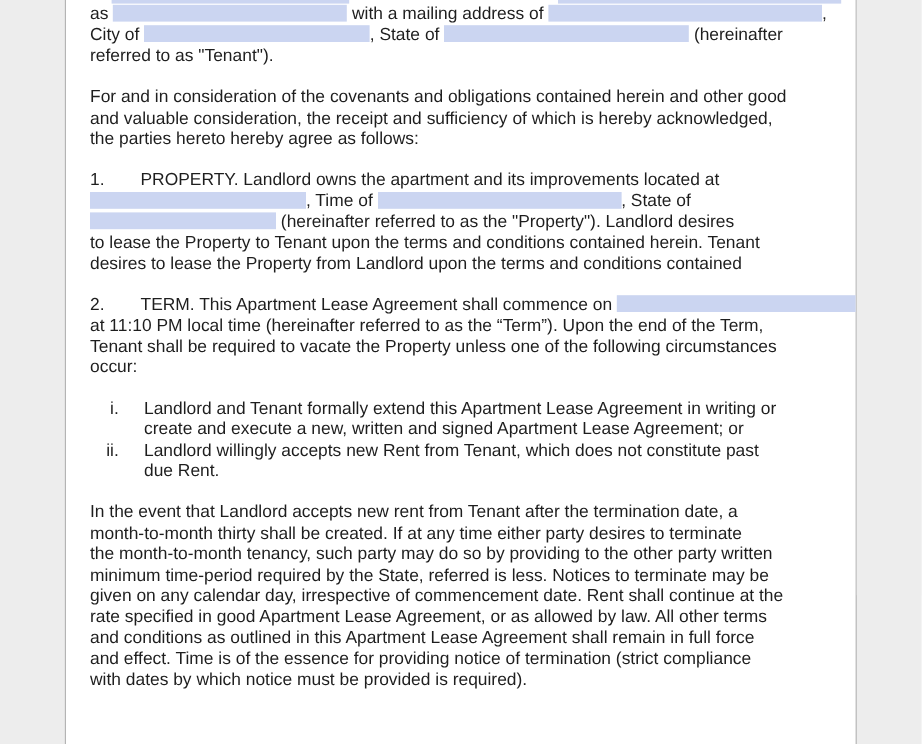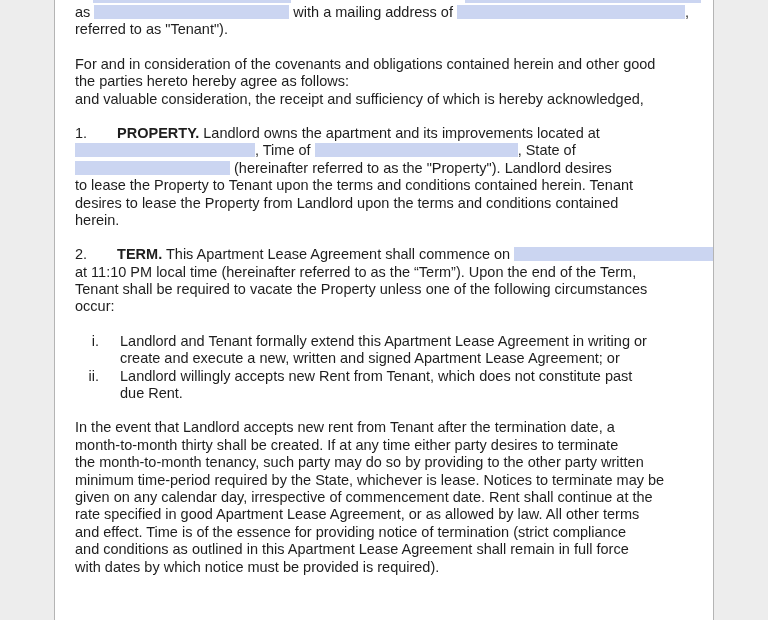--- a/index.html
+++ b/index.html
@@ -20,21 +20,21 @@
     padding: 0 12px 0 20px;
     color: #1e1e1e;
     font-size: 14.5px;
   }
   .line, .tline { line-height: 17.4px; height: 17.4px; white-space: nowrap; }
   .para { margin: 0 0 17px 0; }
   .field {
     display: inline-block; height: 14px;
     background: #cbd5f1; vertical-align: -2px;
   }
-  .bold { font-weight: bold; }
+  .bold { font-weight: normal; }
   .tab { display: inline-block; width: 30px; }
   .sliver-row { position: relative; height: 4px; }
   .sliver { position: absolute; top: 0; height: 3px; }
   .list-item { position: relative; padding-left: 45px; }
   .marker {
     position: absolute; left: 0; top: 0; width: 24px;
     text-align: right; line-height: 17.4px;
   }
 </style>
 </head>
@@ -45,37 +45,37 @@
   <div class="page">
     <div class="content">
 
       <div class="sliver-row">
           <span class="field sliver" style="left:18px;width:198px"></span>
           <span class="field sliver" style="left:390px;width:236px"></span>
         </div>
 
       <div class="para">
           <div class="line"><span>as </span><span class="field" style="width:195px"></span><span> with a mailing address of </span><span class="field" style="width:228px"></span><span>,</span></div>
+          <div class="line"><span>City of </span><span class="field" style="width:188px"></span><span>, State of </span><span class="field" style="width:204px"></span><span> (hereinafter</span></div>
           <div class="line"><span>referred to as "Tenant").</span></div>
         </div>
 
       <div class="para">
           <div class="tline">For and in consideration of the covenants and obligations contained herein and other good</div>
+          <div class="tline">and valuable consideration, the receipt and sufficiency of which is hereby acknowledged,</div>
           <div class="tline">the parties hereto hereby agree as follows:</div>
-          <div class="tline">and valuable consideration, the receipt and sufficiency of which is hereby acknowledged,</div>
         </div>
 
       <div class="para">
           <div class="line"><span>1.</span><span class="tab"></span><span class="bold">PROPERTY.</span><span> Landlord owns the apartment and its improvements located at</span></div>
           <div class="line"><span class="field" style="width:180px"></span><span>, Time of </span><span class="field" style="width:203px"></span><span>, State of</span></div>
           <div class="line"><span class="field" style="width:155px"></span><span> (hereinafter referred to as the "Property"). Landlord desires</span></div>
           <div>
             <div class="tline">to lease the Property to Tenant upon the terms and conditions contained herein. Tenant</div>
             <div class="tline">desires to lease the Property from Landlord upon the terms and conditions contained</div>
-            <div class="tline">herein.</div>
           </div>
         </div>
 
       <div class="para">
           <div class="line"><span>2.</span><span class="tab"></span><span class="bold">TERM.</span><span> This Apartment Lease Agreement shall commence on </span><span class="field" style="width:207px"></span></div>
           <div>
             <div class="tline">at 11:10 PM local time (hereinafter referred to as the “Term”). Upon the end of the Term,</div>
             <div class="tline">Tenant shall be required to vacate the Property unless one of the following circumstances</div>
             <div class="tline">occur:</div>
           </div>
@@ -95,24 +95,24 @@
               <div class="tline">Landlord willingly accepts new Rent from Tenant, which does not constitute past</div>
               <div class="tline">due Rent.</div>
             </div>
           </div>
       </div>
 
       <div class="para">
           <div class="tline">In the event that Landlord accepts new rent from Tenant after the termination date, a</div>
           <div class="tline">month-to-month thirty shall be created. If at any time either party desires to terminate</div>
           <div class="tline">the month-to-month tenancy, such party may do so by providing to the other party written</div>
-          <div class="tline">minimum time-period required by the State, whichever is lease. Notices to terminate may be</div>
+          <div class="tline">minimum time-period required by the State, referred is less. Notices to terminate may be</div>
           <div class="tline">given on any calendar day, irrespective of commencement date. Rent shall continue at the</div>
           <div class="tline">rate specified in good Apartment Lease Agreement, or as allowed by law. All other terms</div>
+          <div class="tline">and conditions as outlined in this Apartment Lease Agreement shall remain in full force</div>
           <div class="tline">and effect. Time is of the essence for providing notice of termination (strict compliance</div>
-          <div class="tline">and conditions as outlined in this Apartment Lease Agreement shall remain in full force</div>
           <div class="tline">with dates by which notice must be provided is required).</div>
         </div>
 
     </div>
   </div>
   <div class="gutter"></div>
 </div>
 
 </body></html>

